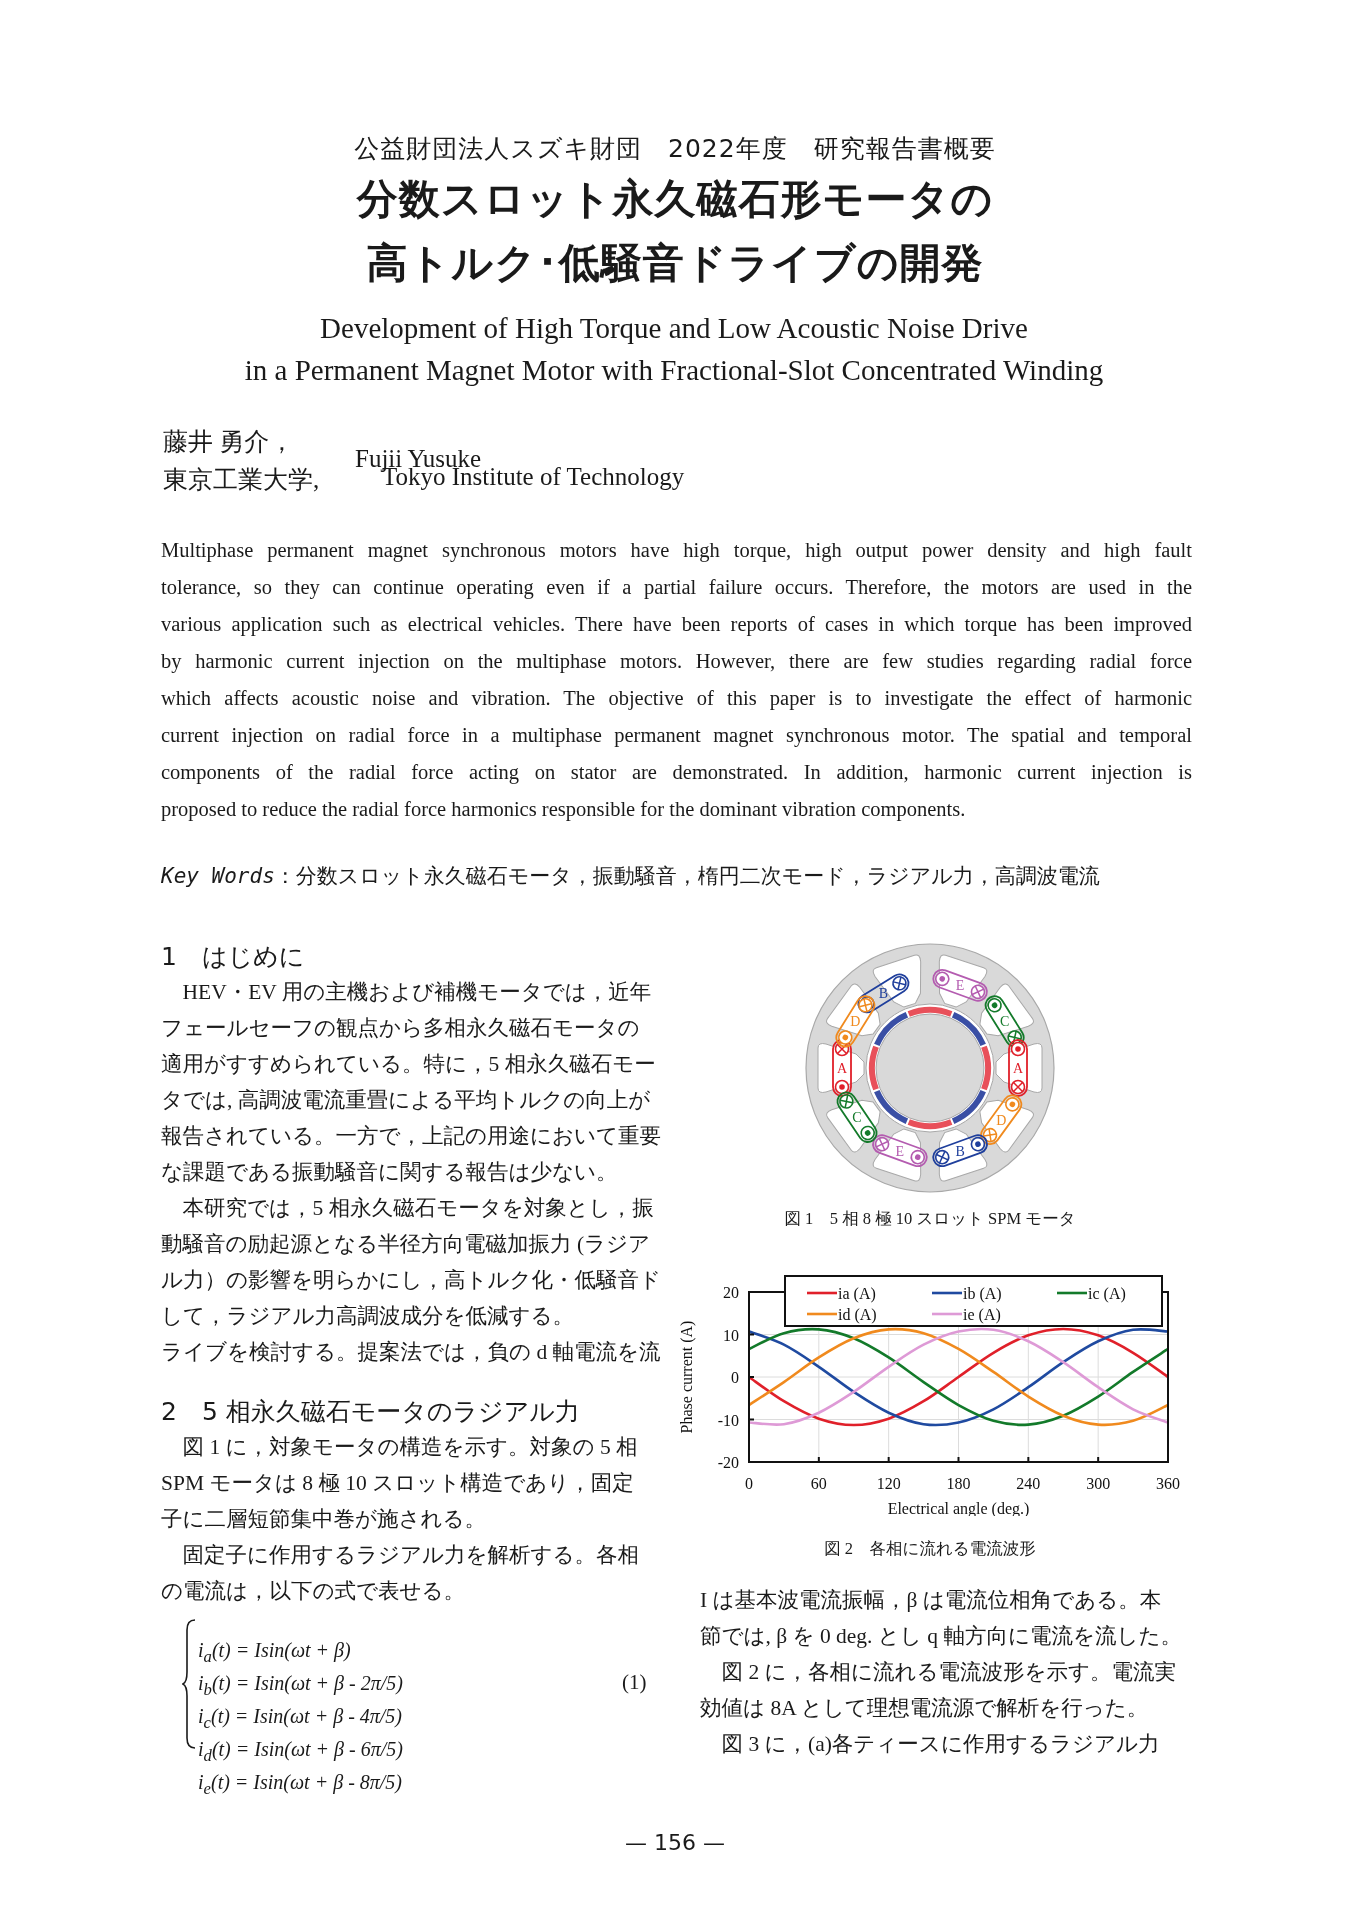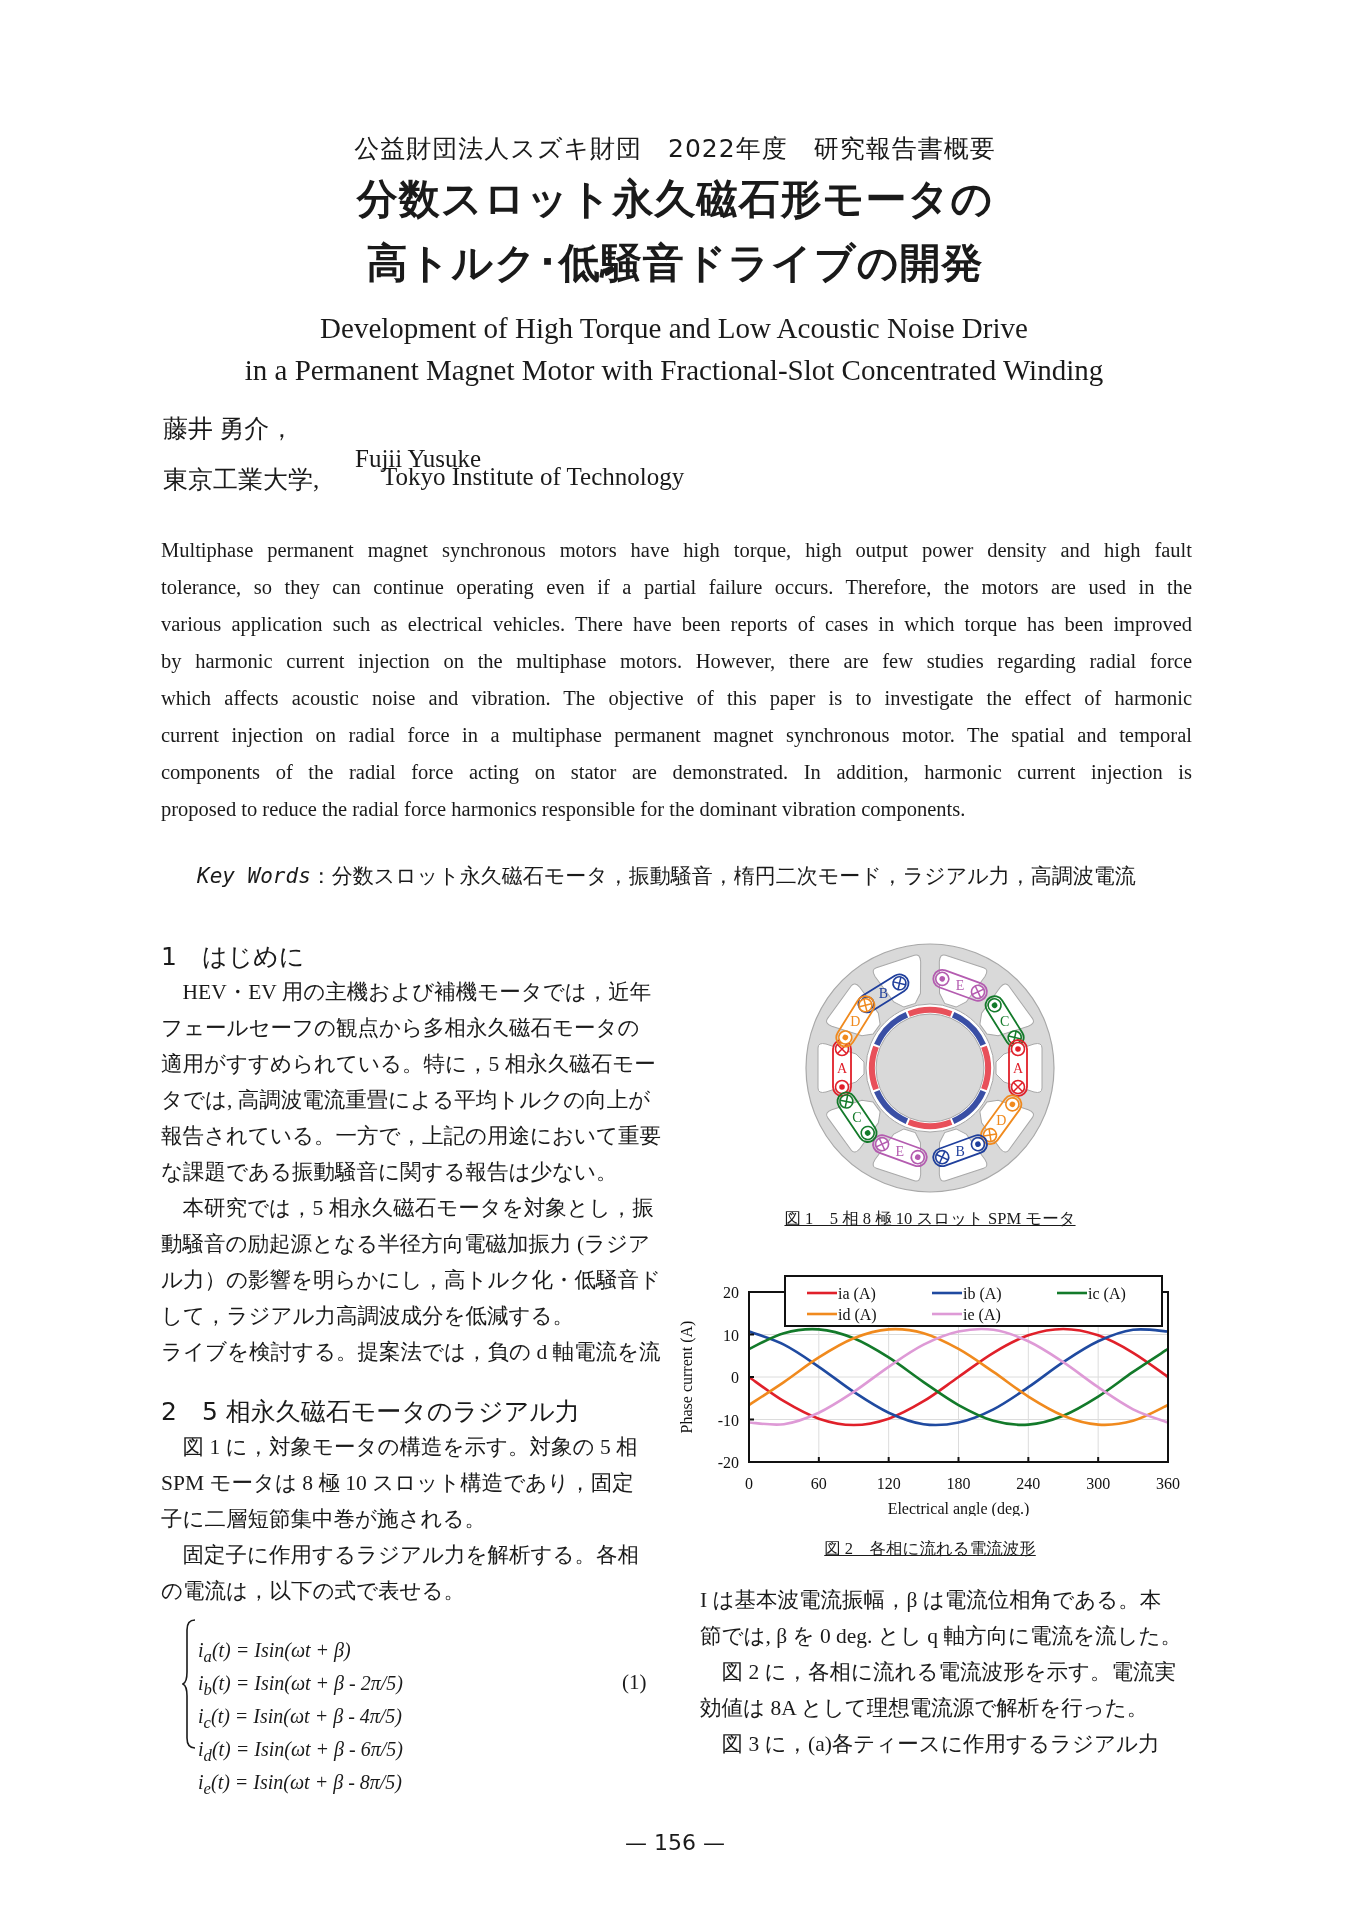--- a/index.html
+++ b/index.html
@@ -8,40 +8,40 @@
   .abs { position: absolute; }
   .header-line { left: 0; width: 1350px; top: 132px; text-align: center;
     font-family: "DejaVu Sans", "Liberation Sans", sans-serif; font-size: 25px; letter-spacing: 1px; }
   .jp-title { left: 0; width: 1350px; text-align: center;
     font-family: "DejaVu Sans", "Liberation Sans", sans-serif; font-weight: bold; font-size: 41px; letter-spacing: 1px; }
   .en-title { left: 0; width: 1348px; text-align: center; font-size: 29px; }
   .author { left: 163px; font-size: 25px; }
   .abstract { left: 161px; width: 1031px; top: 532px; font-size: 20.5px; line-height: 37px; text-align: justify; }
   .abstract-line { display: block; text-align: justify; text-align-last: justify; height: 37px; white-space: nowrap; }
   .abstract-line.last { text-align-last: left; }
-  .keywords { left: 161px; top: 862px; font-size: 21px; margin-left: 36px; }
+  .keywords { left: 161px; top: 862px; font-size: 21px; }
   .keywords .kw-label { font-family: "DejaVu Sans Mono", "Liberation Mono", monospace; font-style: italic; }
   .sec-h { font-family: "DejaVu Sans", "Liberation Sans", sans-serif; font-size: 25px; }
   .body-col { font-size: 21.5px; line-height: 36px; white-space: nowrap; }
-  .caption { font-size: 16.5px; text-align: center; text-decoration: underline; }
+  .caption { font-size: 16.5px; text-align: center; }
   .eq { font-size: 20px; font-style: italic; line-height: 26px; }
   .page-num { left: 0; width: 1350px; top: 1830px; text-align: center;
     font-family: "DejaVu Sans", "Liberation Sans", sans-serif; font-size: 22px; }
 </style>
 </head>
 <body>
 
 <div class="abs header-line">公益財団法人スズキ財団　2022年度　研究報告書概要</div>
 
 <div class="abs jp-title" style="top:172px;">分数スロット永久磁石形モータの</div>
 <div class="abs jp-title" style="top:236px;">高トルク･低騒音ドライブの開発</div>
 <div class="abs en-title" style="top:312px;">Development of High Torque and Low Acoustic Noise Drive</div>
 <div class="abs en-title" style="top:354px;">in a Permanent Magnet Motor with Fractional-Slot Concentrated Winding</div>
 
-<div class="abs author" style="top:412px;">藤井 勇介，</div>
+<div class="abs author" style="top:425px;">藤井 勇介，</div>
 <div class="abs author" style="top:445px; left:355px;">Fujii Yusuke</div>
 <div class="abs author" style="top:463px;">東京工業大学,</div>
 <div class="abs author" style="top:463px; left:382px;">Tokyo Institute of Technology</div>
 
 <div class="abs abstract">
   <span class="abstract-line">Multiphase permanent magnet synchronous motors have high torque, high output power density and high fault</span>
   <span class="abstract-line">tolerance, so they can continue operating even if a partial failure occurs. Therefore, the motors are used in the</span>
   <span class="abstract-line">various application such as electrical vehicles. There have been reports of cases in which torque has been improved</span>
   <span class="abstract-line">by harmonic current injection on the multiphase motors. However, there are few studies regarding radial force</span>
   <span class="abstract-line">which affects acoustic noise and vibration. The objective of this paper is to investigate the effect of harmonic</span>

